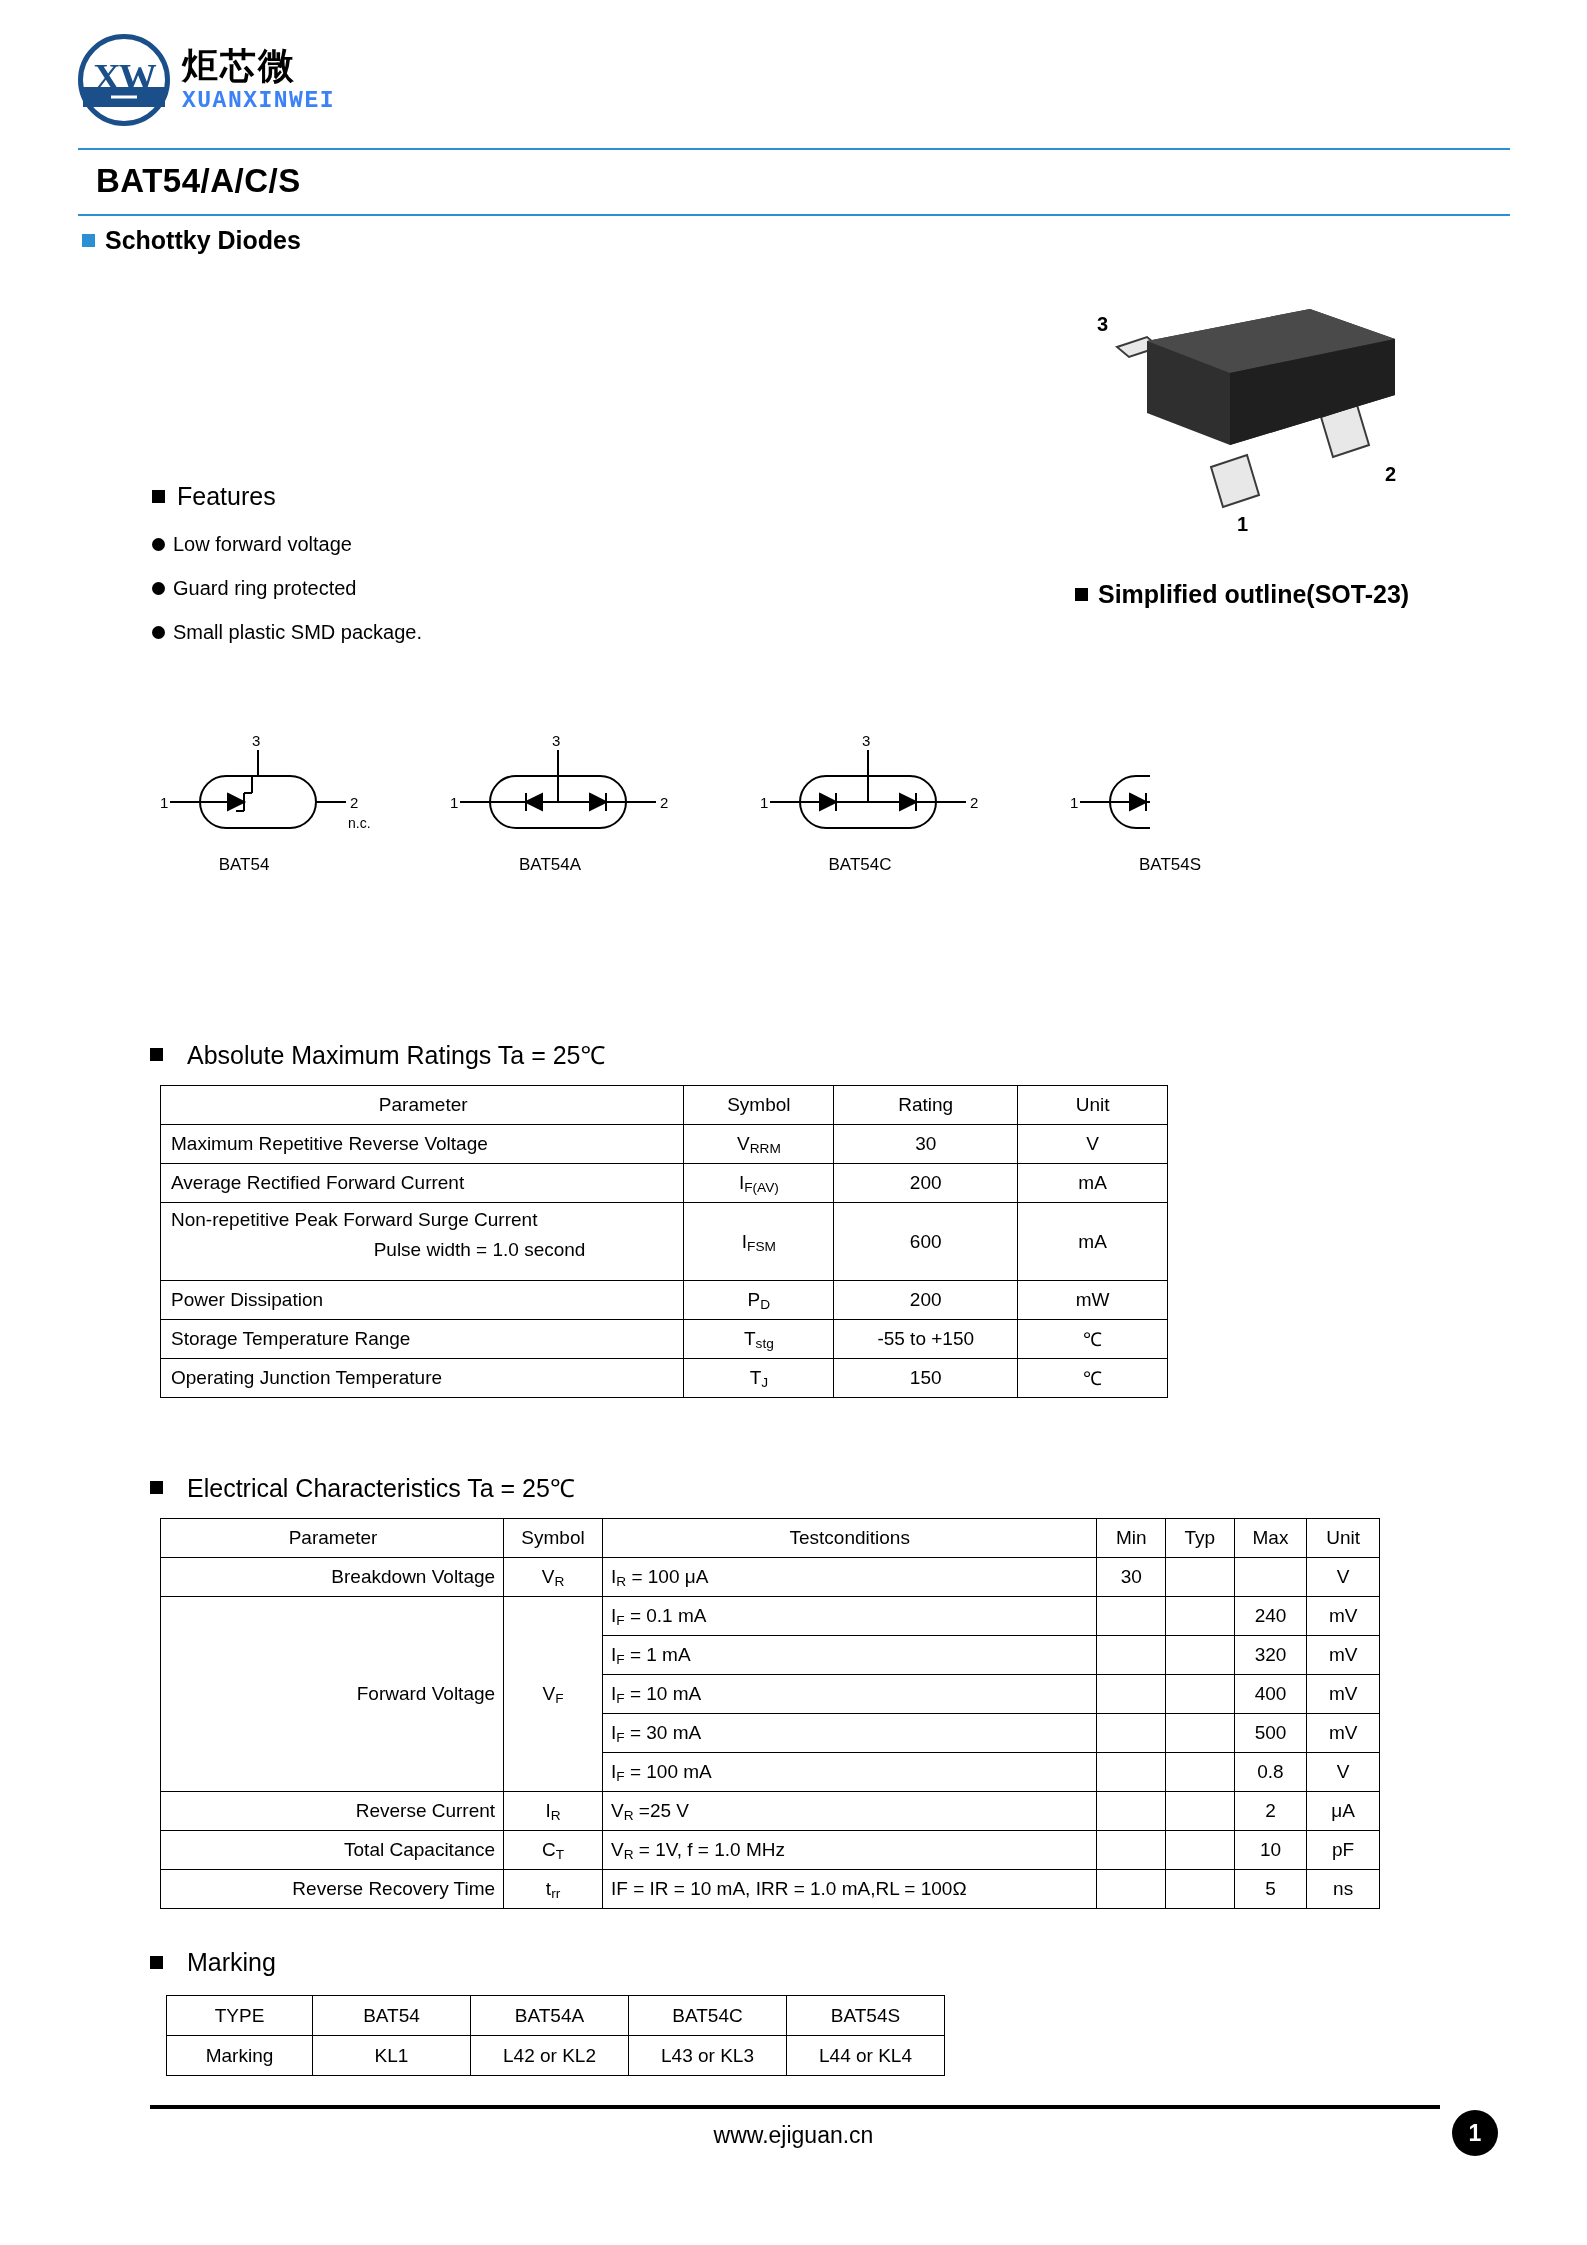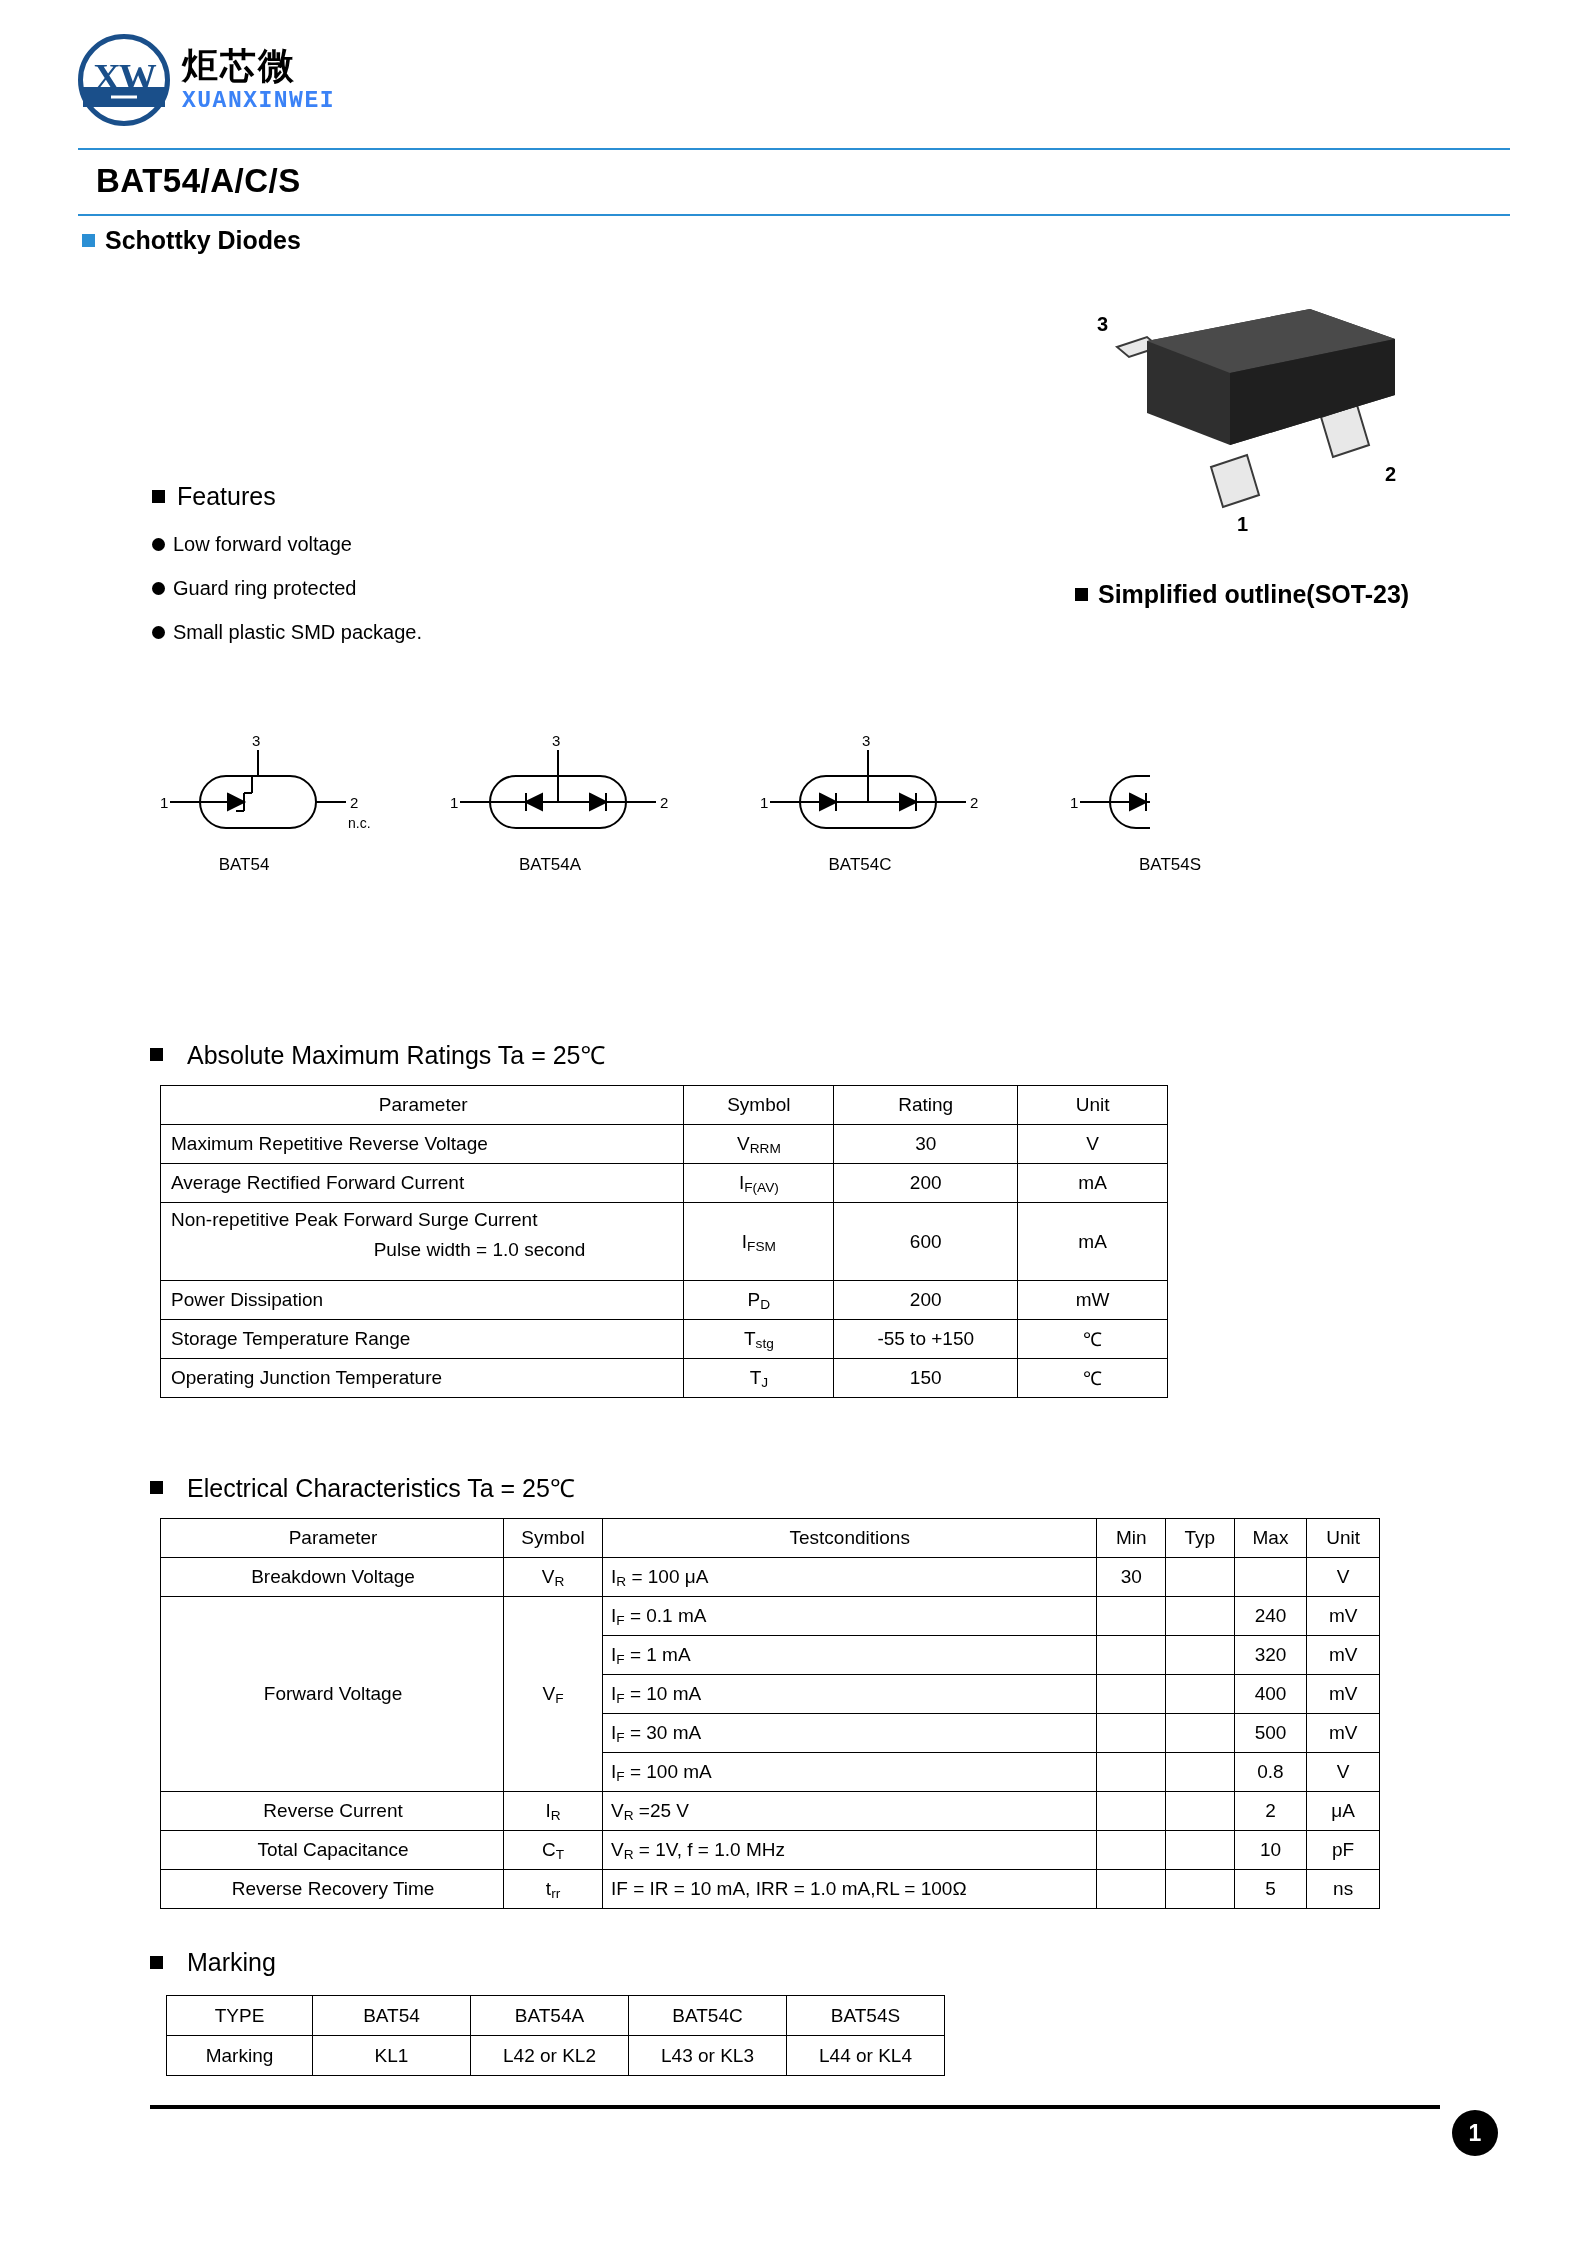--- a/index.html
+++ b/index.html
@@ -150,21 +150,21 @@
   .tbl-amr { position: absolute; left: 160px; top: 1085px; width: 1008px; }
   .tbl-amr td { height: 39px; }
   .tbl-amr .c-param { width: 524px; text-align: left; padding-left: 10px; }
   .tbl-amr .c-sym   { width: 150px; text-align: center; }
   .tbl-amr .c-rate  { width: 184px; text-align: center; }
   .tbl-amr .c-unit  { width: 150px; text-align: center; }
   .tbl-amr .hdr td  { text-align: center; }
 
   .tbl-ec { position: absolute; left: 160px; top: 1518px; width: 1220px; }
   .tbl-ec td { height: 39px; }
-  .tbl-ec .e-param { width: 340px; text-align:center; padding-left: 10px; }
+  .tbl-ec .e-param { width: 340px; text-align:right; padding-left: 10px; }
   .tbl-ec .e-sym   { width: 98px; text-align:center; }
   .tbl-ec .e-cond  { width: 490px; text-align:left; }
   .tbl-ec .e-min   { width: 68px; text-align:center; }
   .tbl-ec .e-typ   { width: 68px; text-align:center; }
   .tbl-ec .e-max   { width: 72px; text-align:center; }
   .tbl-ec .e-unit  { width: 72px; text-align:center; }
   .tbl-ec .hdr td  { text-align:center; }
 
   .tbl-mark { position: absolute; left: 166px; top: 1995px; }
   .tbl-mark td { height: 40px; text-align: center; font-size: 19px; }
@@ -509,15 +509,16 @@
         <td class="m-lead">Marking</td>
         <td class="m-cell">KL1</td>
         <td class="m-cell">L42 or  KL2</td>
         <td class="m-cell">L43 or  KL3</td>
         <td class="m-cell">L44 or KL4</td>
       </tr>
     </tbody>
   </table>
 
   <div class="foot-rule"></div>
+  <div class="foot-url">www.ejiguan.cn</div>
   <div class="page-badge">1</div>
 
 </div>
 
 </body></html>

